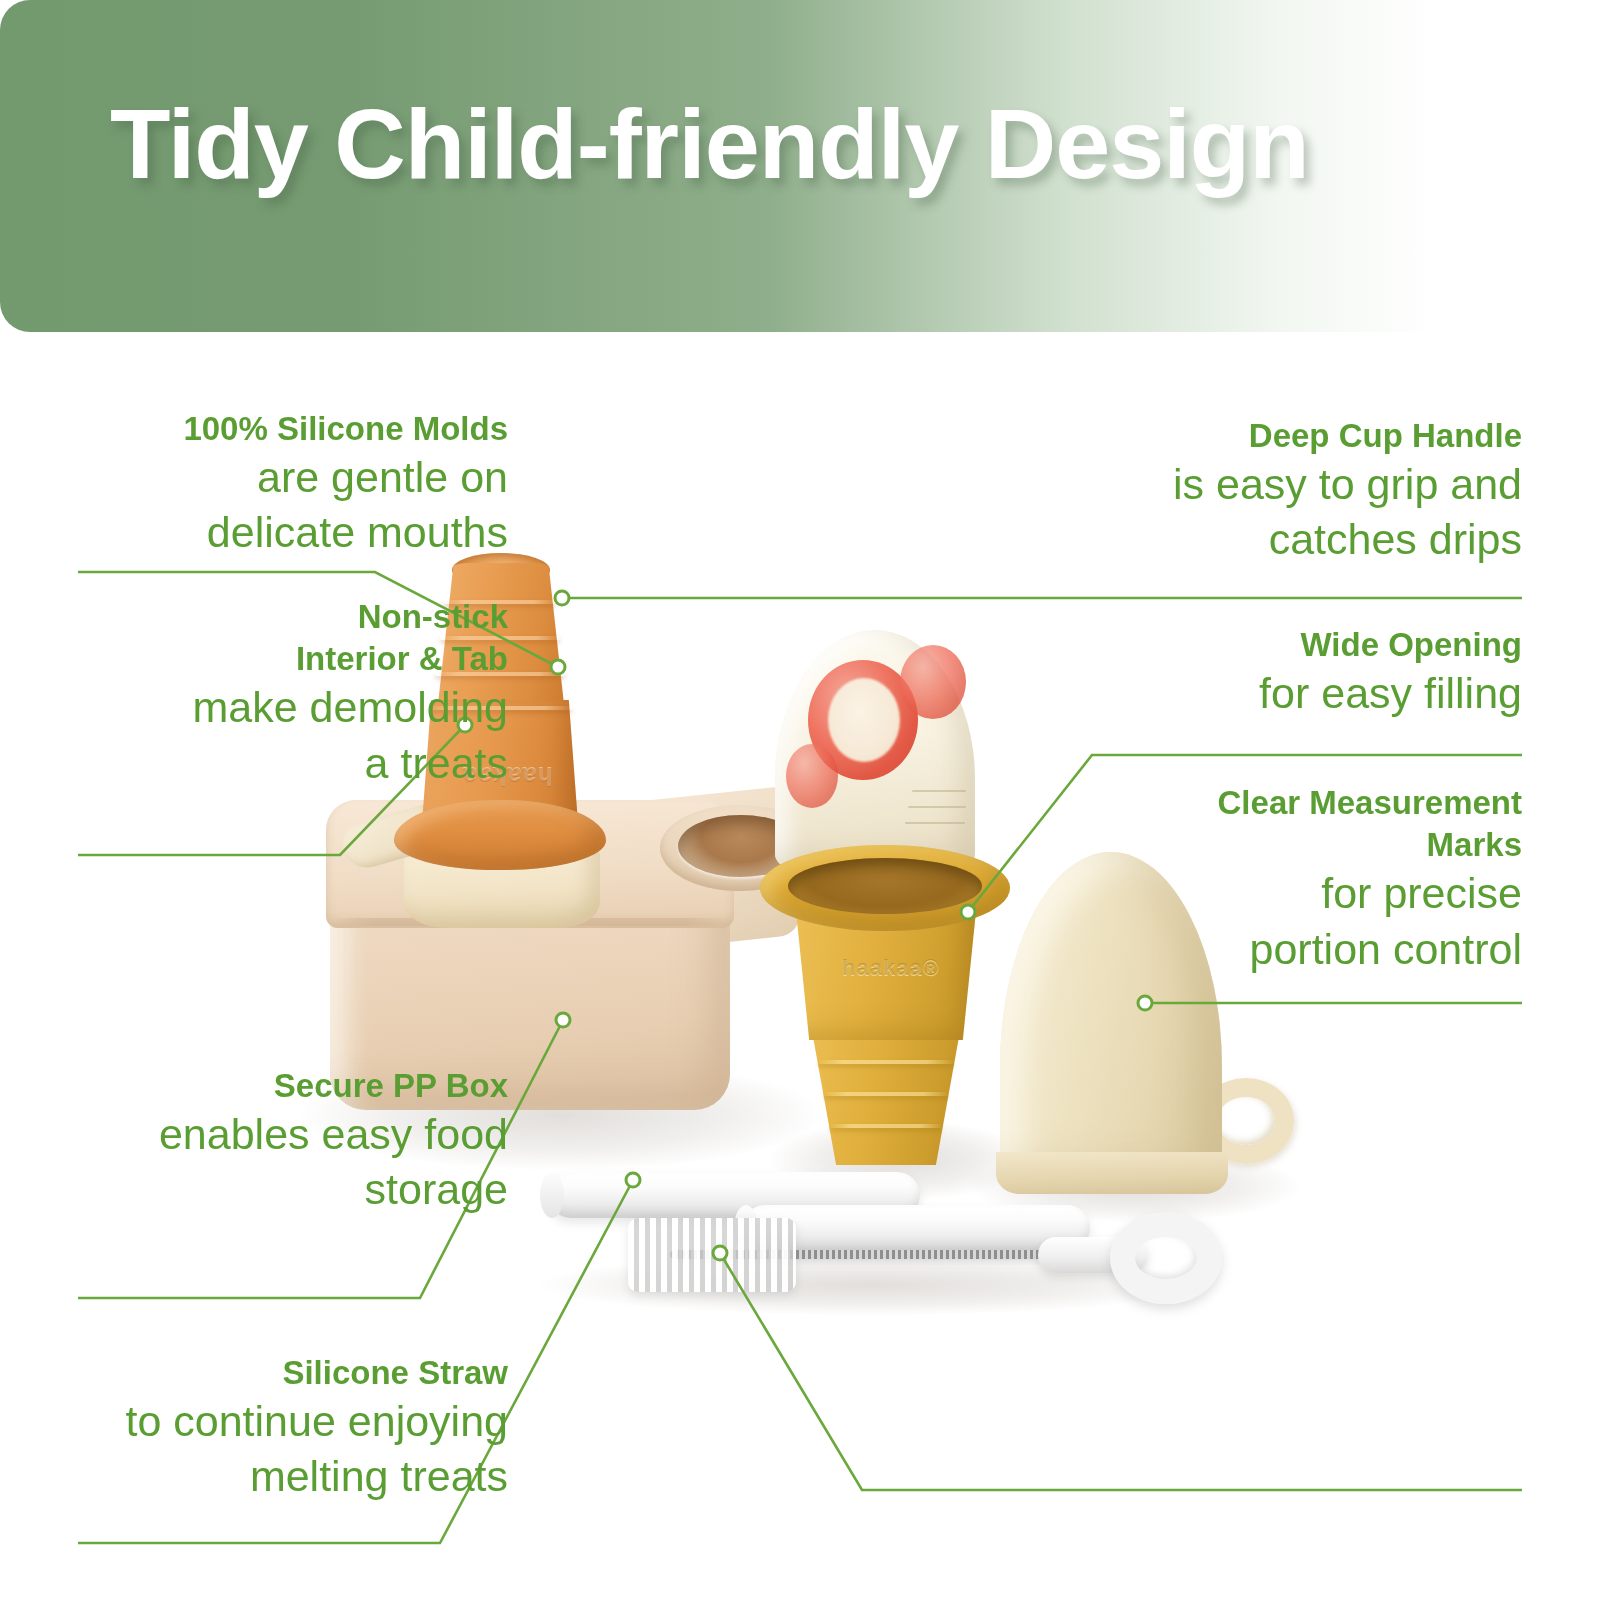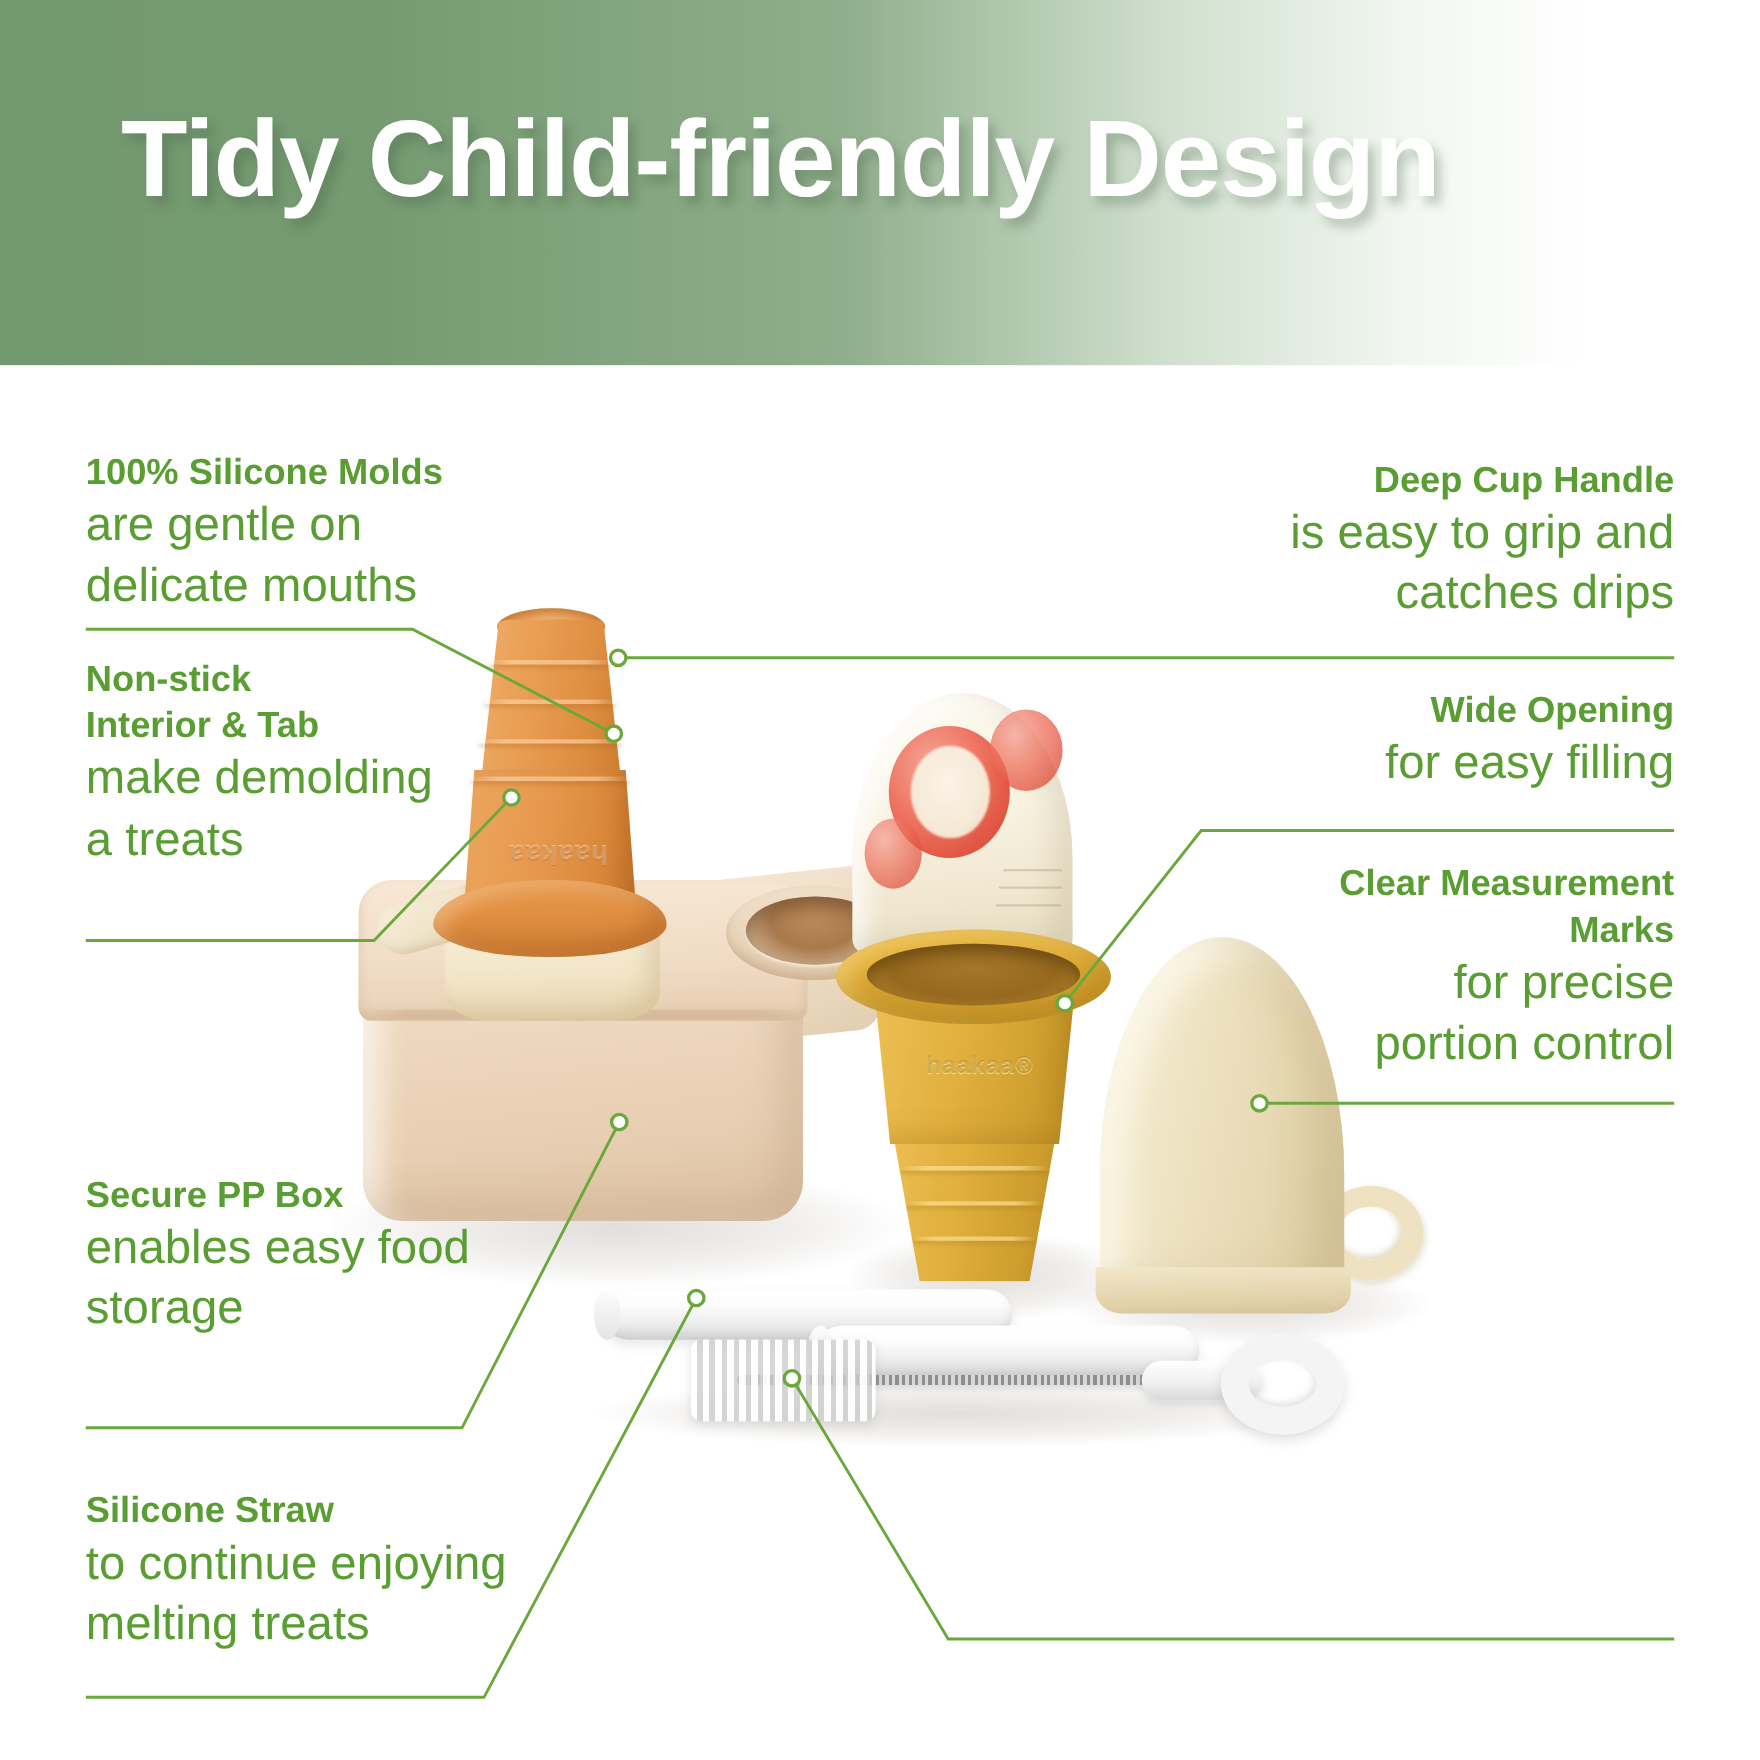--- a/index.html
+++ b/index.html
@@ -9,38 +9,39 @@
     background:#ffffff;
     position:relative;
     overflow:hidden;
   }
   #stage { position:absolute; inset:0; width:1600px; height:1600px; }
 
   
   .header {
     position:absolute; left:0; top:0; width:1600px; height:332px;
     background:linear-gradient(90deg,#73996f 0%, #769b72 22%, #8fae8b 48%, #cfdfcd 66%, #f2f7f1 80%, #ffffff 90%, #ffffff 100%);
+    border-radius:30px;
   }
   .header-title {
     position:absolute; left:110px; top:92px;
     font-size:99px; font-weight:bold; color:#ffffff;
     letter-spacing:-1px; line-height:1.05;
     text-shadow:6px 7px 10px rgba(60,85,58,0.30);
     white-space:nowrap;
   }
 
   
   .callout { position:absolute; }
   .callout .ttl {
     font-size:33px; font-weight:bold; color:#5a9e33; line-height:1.28;
   }
   .callout .sub {
     font-size:43px; font-weight:normal; color:#5a9e33; line-height:1.28;
   }
-  .callout.left  { text-align:left; }
+  .callout.left  { text-align:right; }
   .callout.right { text-align:right; }
 
   
   #leaders { position:absolute; left:0; top:0; width:1600px; height:1600px; pointer-events:none; }
 
   
   .scene { position:absolute; left:0; top:0; width:1600px; height:1600px; }
 
   .shadow-ground {
     position:absolute; border-radius:50%;

